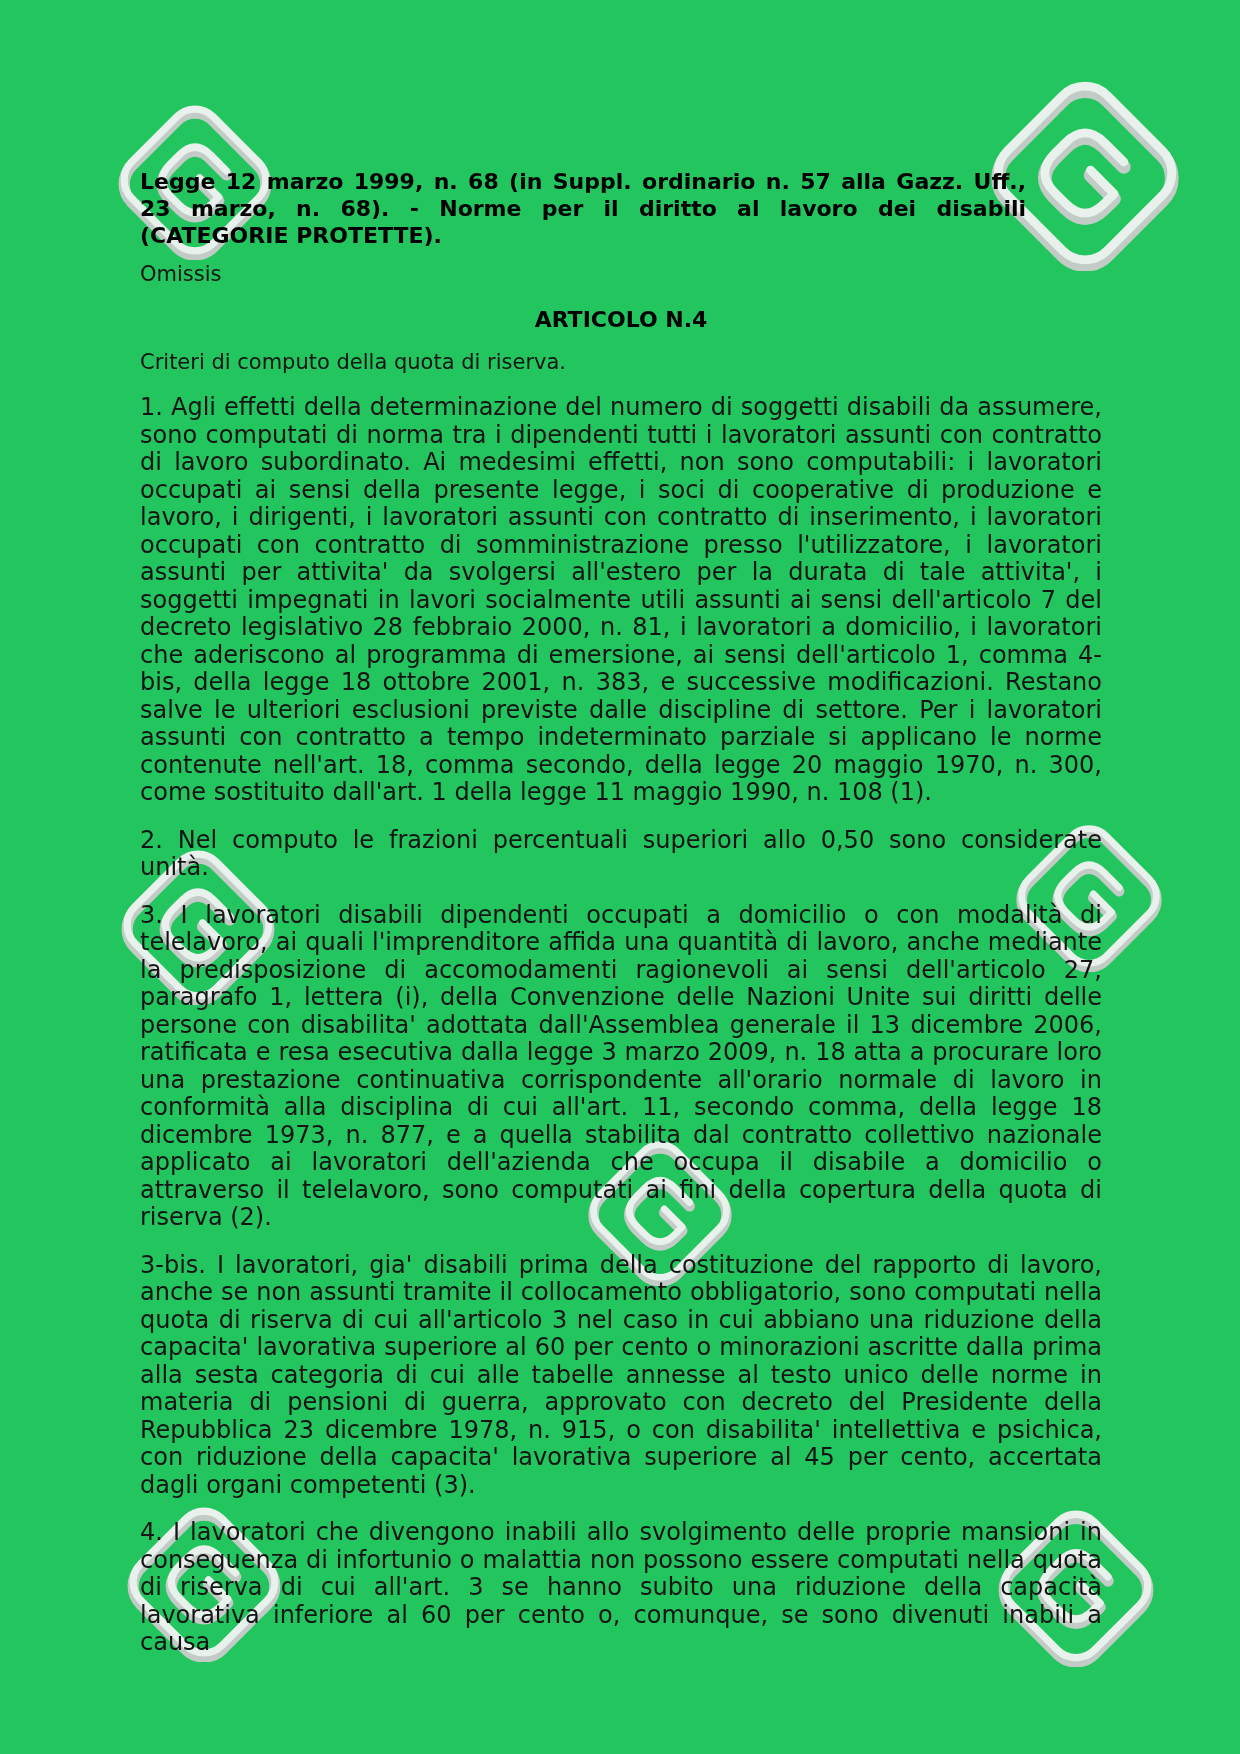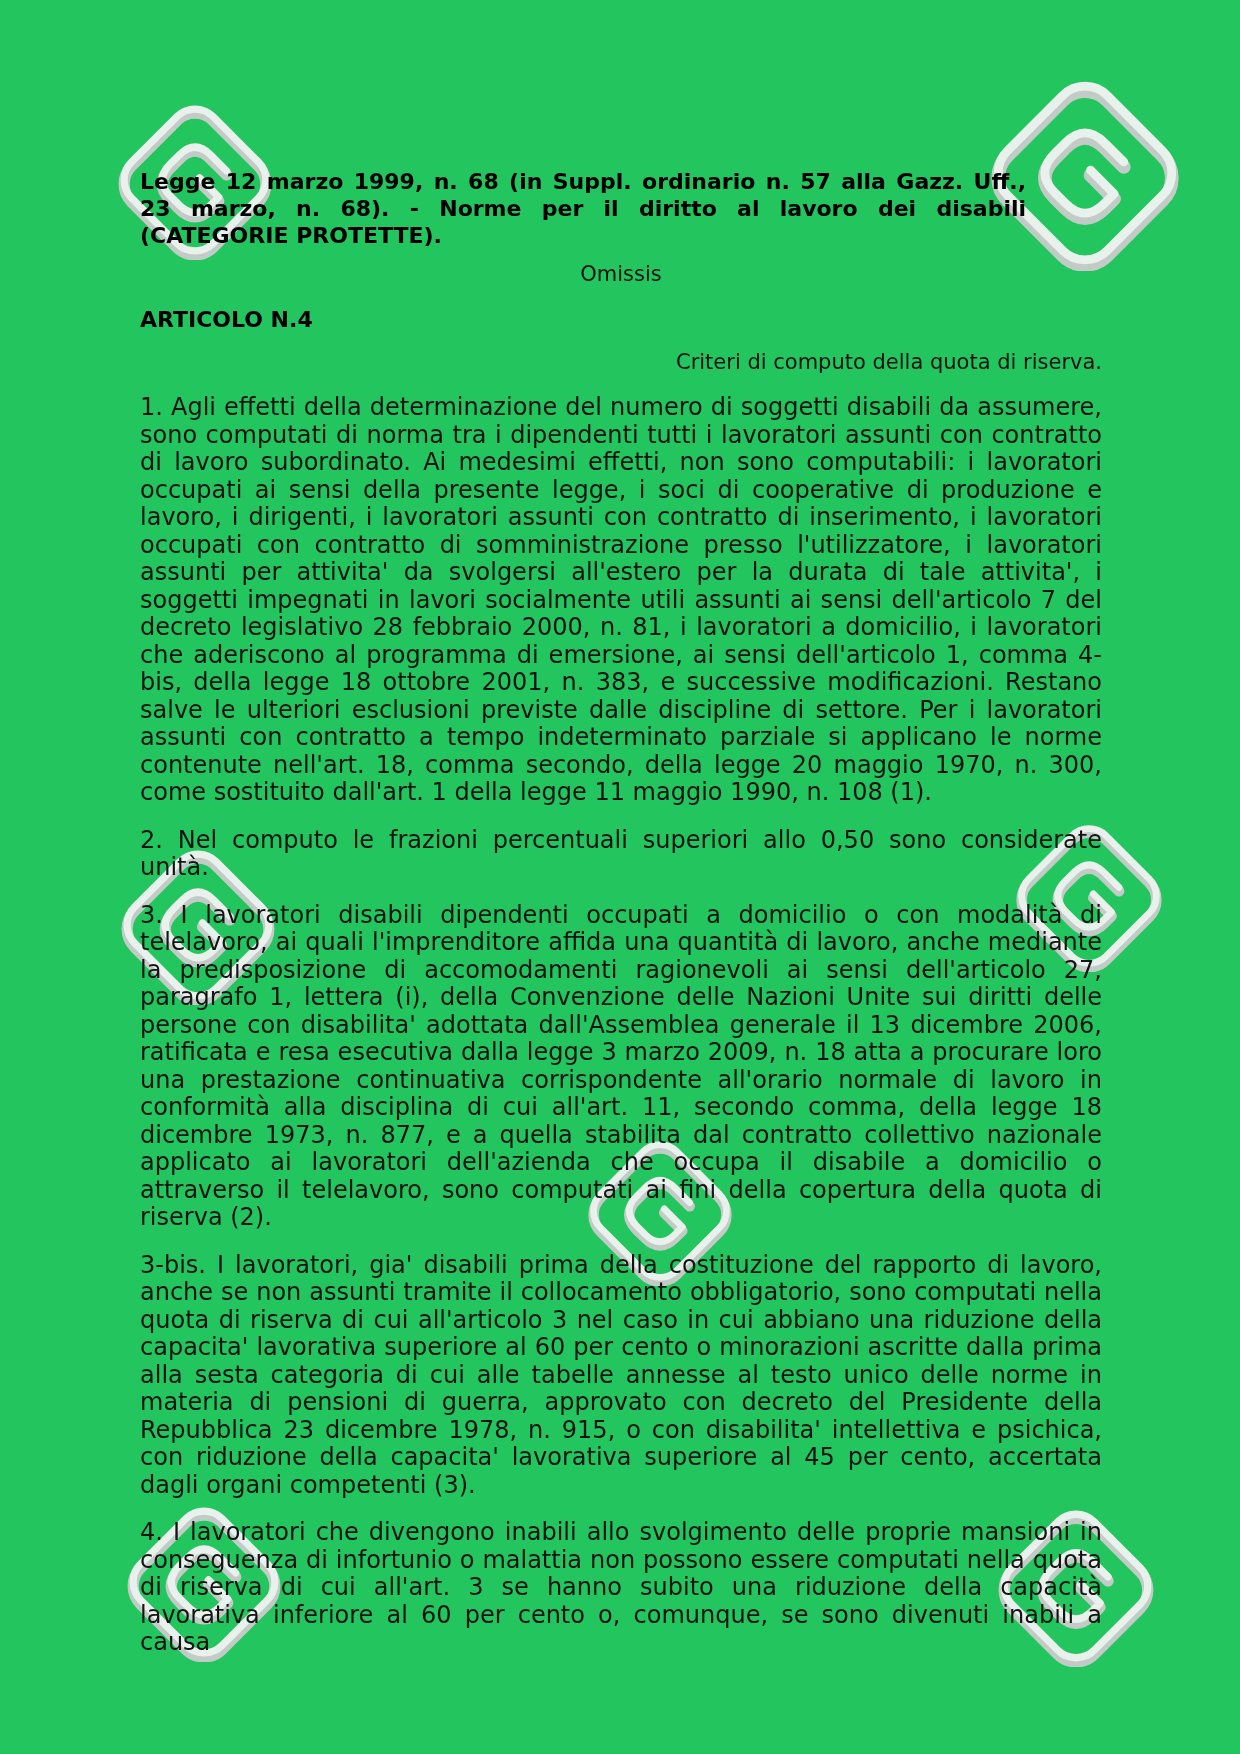--- a/index.html
+++ b/index.html
@@ -39,34 +39,35 @@
     font-size:22px;
     line-height:27px;
     font-weight:bold;
     color:#000000;
     text-align:justify;
   }
   .omissis {
     margin:0 0 18px 0;
     font-size:21px;
     line-height:27px;
-    text-align:center;
+    text-align:left;
   }
   .article-heading {
     margin:0 0 16px 0;
     font-size:22px;
     line-height:27px;
     font-weight:bold;
     color:#000000;
+    text-align:center;
   }
   .article-subtitle {
     margin:0 0 18px 0;
     font-size:21px;
     line-height:27px;
-    text-align:right;
+    text-align:left;
   }
   .law-par {
     margin:0 0 20px 0;
     font-size:24px;
     line-height:27.5px;
     text-align:justify;
     text-justify:inter-word;
   }
   .footer-url {
     position:absolute;

